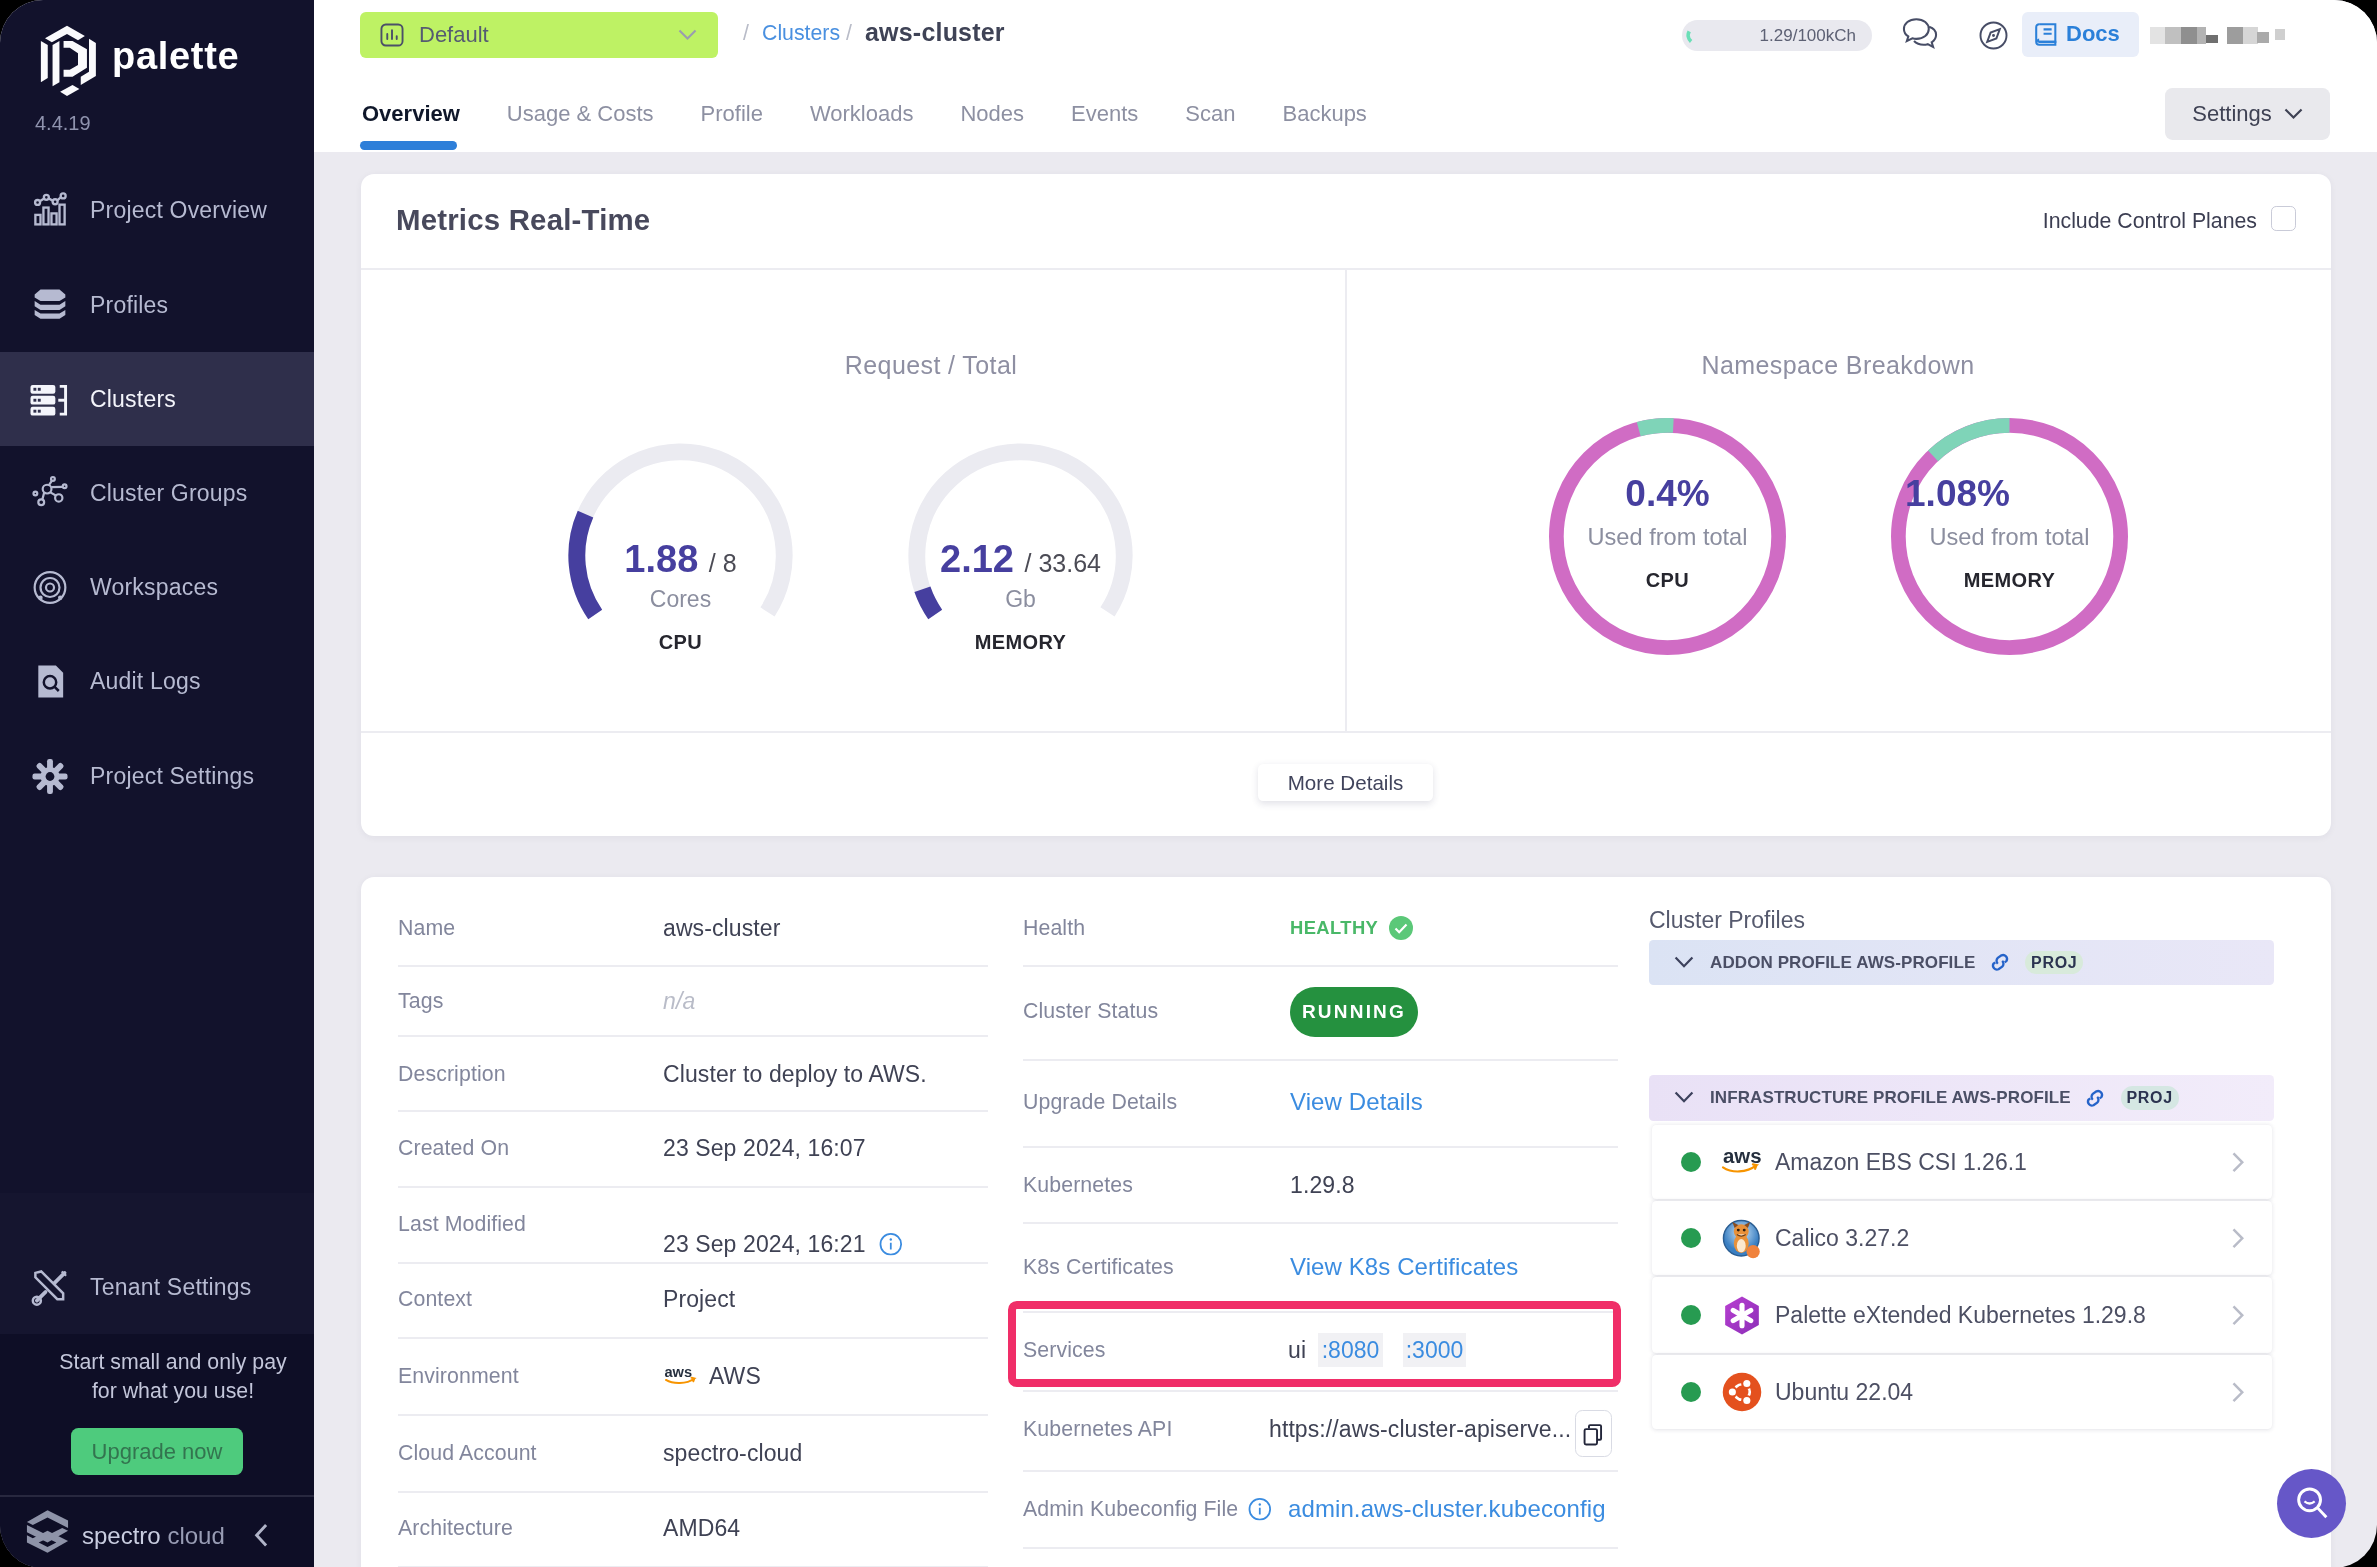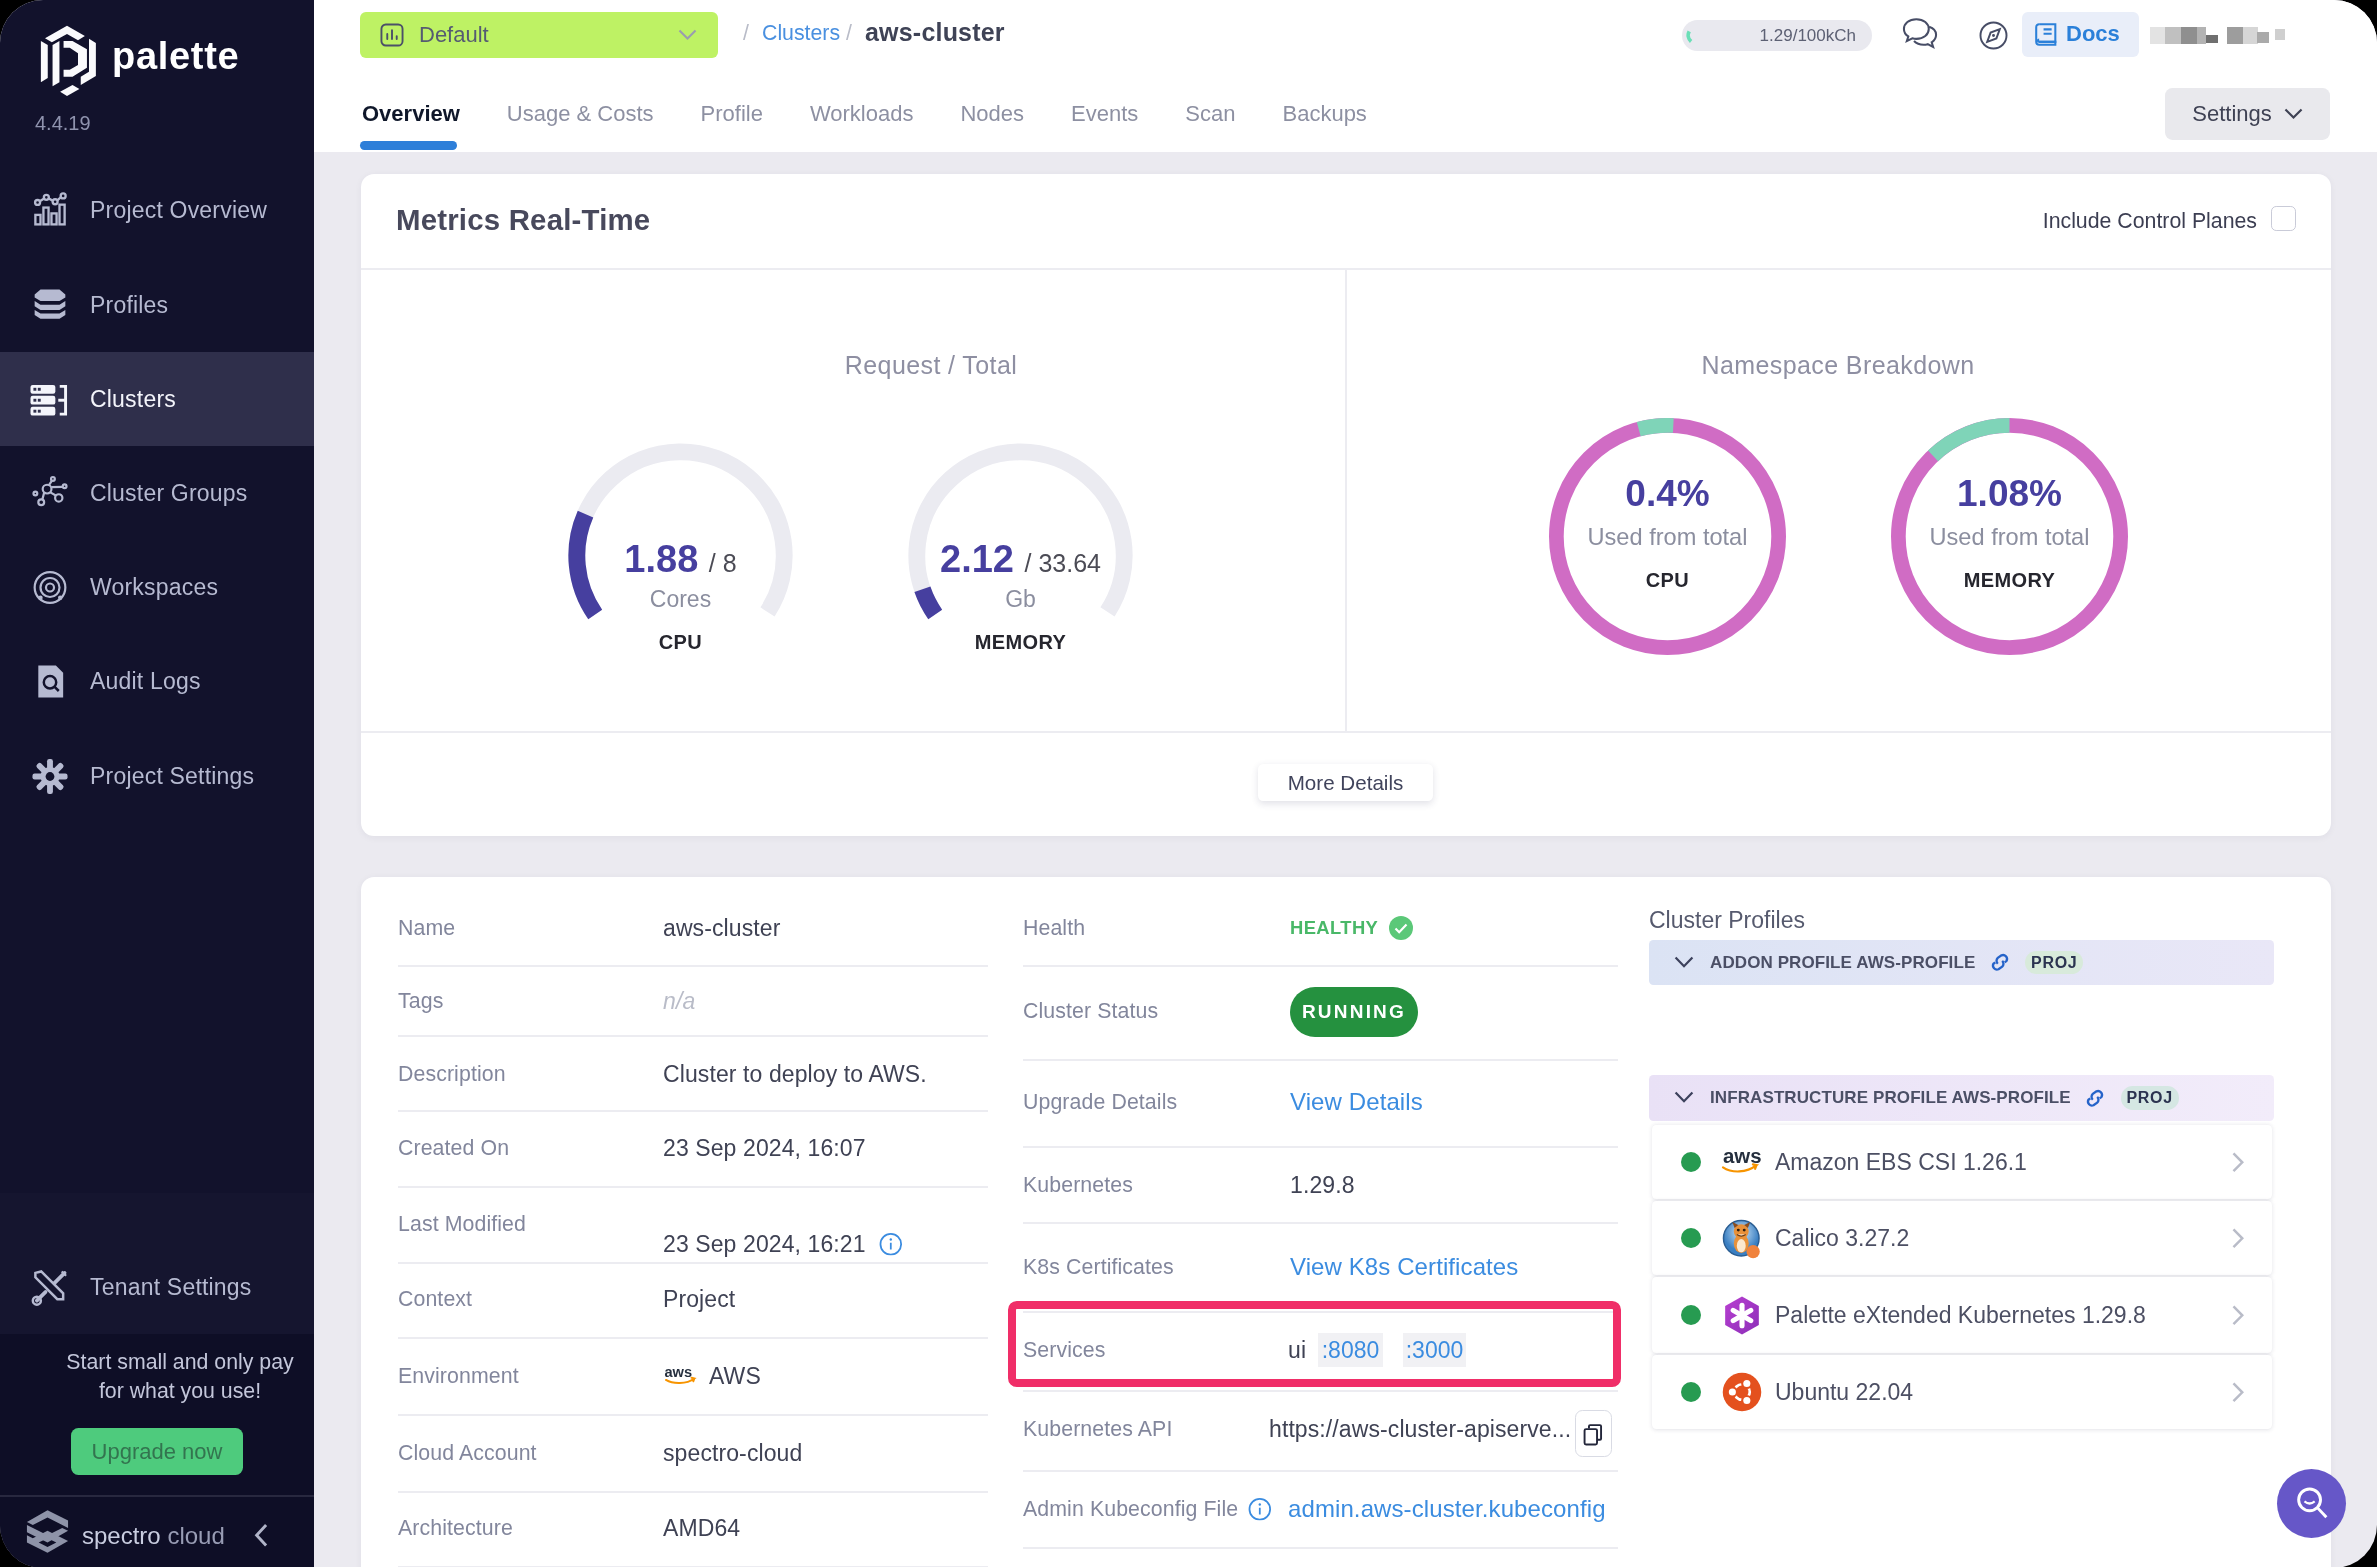--- a/index.html
+++ b/index.html
@@ -147,21 +147,21 @@
           <svg width="38" height="38" viewBox="0 0 52 52" fill="none" stroke="#b6bad1" stroke-width="3.4">
             <path d="M6 6 L14 4 L44 34 L44 42 L36 42 L6 12 Z"></path>
             <path d="M46 6 L32 20 M20 32 L8 44" stroke-width="5" stroke-linecap="round"></path>
             <circle cx="8" cy="44" r="5.5"></circle>
             <path d="M42 4 L48 10" stroke-width="3"></path>
           </svg>
         </span>
       <span class="lb">Tenant Settings</span>
     </div>
     <div class="abs" style="left:0; top:1334px; width:314px; height:233px; background:#0e0e26;"></div>
-    <div class="abs" style="left:7px; top:1348px; width:314px; text-align:center; color:#c3c6da; font-size:21.3px; line-height:29px;padding-left:32px;">Start small and only pay<br>for what you use!</div>
+    <div class="abs" style="left:0; top:1348px; width:314px; text-align:center; color:#c3c6da; font-size:21.3px; line-height:29px;padding-left:32px;">Start small and only pay<br>for what you use!</div>
     <div class="abs" style="left:71px; top:1428px; width:172px; height:47px; background:#4ecb7d; border-radius:7.4px; color:#33744f; font-size:22px; display:flex; align-items:center; justify-content:center;">Upgrade now</div>
     <div class="abs" style="left:0; top:1495px; width:314px; height:1.5px; background:#28283f;"></div>
     <svg class="abs" style="left:23.6px; top:1510px;" width="47" height="49" viewBox="0 0 64 66" fill="#8e93a8">
       <path d="M32 0 L60 14 L60 24 L32 10 L12 20 L4 16 Z"></path>
       <path d="M4 20 L32 34 L52 24 L60 28 L32 44 L4 30 Z"></path>
       <path d="M4 34 L12 38 L32 28 L60 42 L32 58 L4 44 Z M32 38 L20 44 L32 50 L44 44 Z" fill-rule="evenodd"></path>
     </svg>
     <div class="abs" style="left:82px; top:1522px; font-size:24px; color:#c9cde0;">spectro <span style="color:#989cb4;">cloud</span></div>
     <svg class="abs" style="left:253px; top:1522px;" width="16" height="26.5" viewBox="0 0 22 36" fill="none" stroke="#b0b4c8" stroke-width="4">
         <path d="M18 4 L5 18 L18 32"></path>
@@ -276,21 +276,21 @@
       <path d="M -39.1 -145.8 A 151 151 0 0 1 7.9 -150.8" fill="none" stroke="#7fd4b8" stroke-width="20"></path>
     </svg>
     <div class="abs" style="left:1196px; top:299px; width:221px; text-align:center; font-size:37px; color:#463f9f; font-weight:bold;">0.4%</div>
     <div class="abs" style="left:1196px; top:350px; width:221px; text-align:center; font-size:23.6px; color:#8b8e9f;">Used from total</div>
     <div class="abs" style="left:1196px; top:395px; width:221px; text-align:center; font-size:20px; color:#26262e; font-weight:bold; letter-spacing:0.4px;">CPU</div>
 
     <svg class="abs" style="left:1530px; top:244px;" width="237" height="237" viewBox="-161 -161 322 322">
       <circle cx="0" cy="0" r="151" fill="none" stroke="#d06cc4" stroke-width="20"></circle>
       <path d="M -103.9 -109.6 A 151 151 0 0 1 0 -151" fill="none" stroke="#7fd4b8" stroke-width="20"></path>
     </svg>
-    <div class="abs" style="left:1538px; top:299px; width:221px; text-align:center; font-size:37px; color:#463f9f; font-weight:bold;">1.08%</div>
+    <div class="abs" style="left:1486px; top:299px; width:221px; text-align:center; font-size:37px; color:#463f9f; font-weight:bold;">1.08%</div>
     <div class="abs" style="left:1538px; top:350px; width:221px; text-align:center; font-size:23.6px; color:#8b8e9f;">Used from total</div>
     <div class="abs" style="left:1538px; top:395px; width:221px; text-align:center; font-size:20px; color:#26262e; font-weight:bold; letter-spacing:0.4px;">MEMORY</div>
 
     <div class="abs" style="left:897px; top:590px; width:175px; height:37px; background:#fff; border-radius:5.2px; box-shadow:0 2.2px 7.4px rgba(50,50,90,0.14); display:flex; align-items:center; justify-content:center; font-size:20.6px; color:#41445c;">More Details</div>
   </div>
   <div class="card" id="details" style="left:361px; top:877px; width:1970px; height:736px;">
 
     <div class="lbl" style="left:37px; top:51px;">Name</div>
       <div class="val" style="left:302px; top:51px;">aws-cluster</div>
     <div class="divh" style="left:37px; top:88px; width:590px;"></div>

